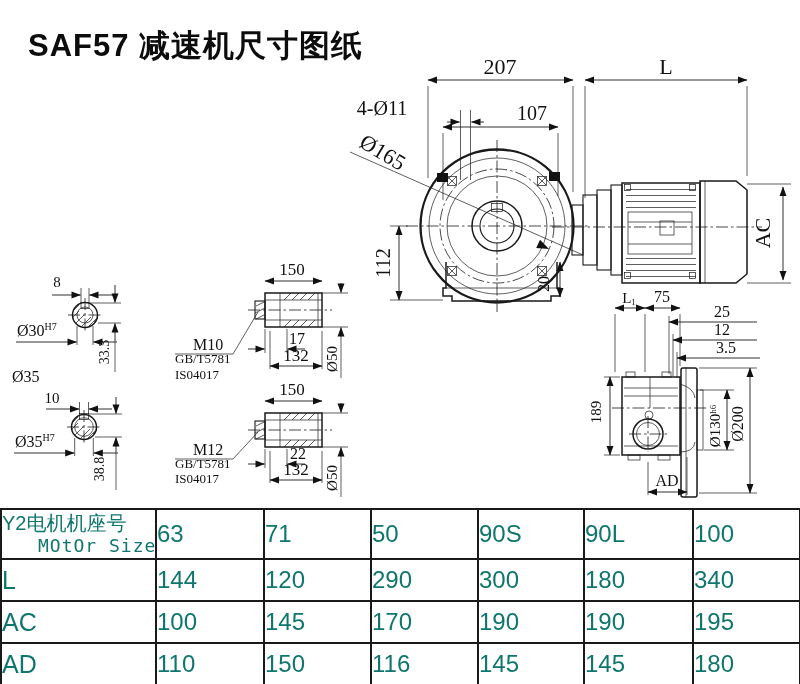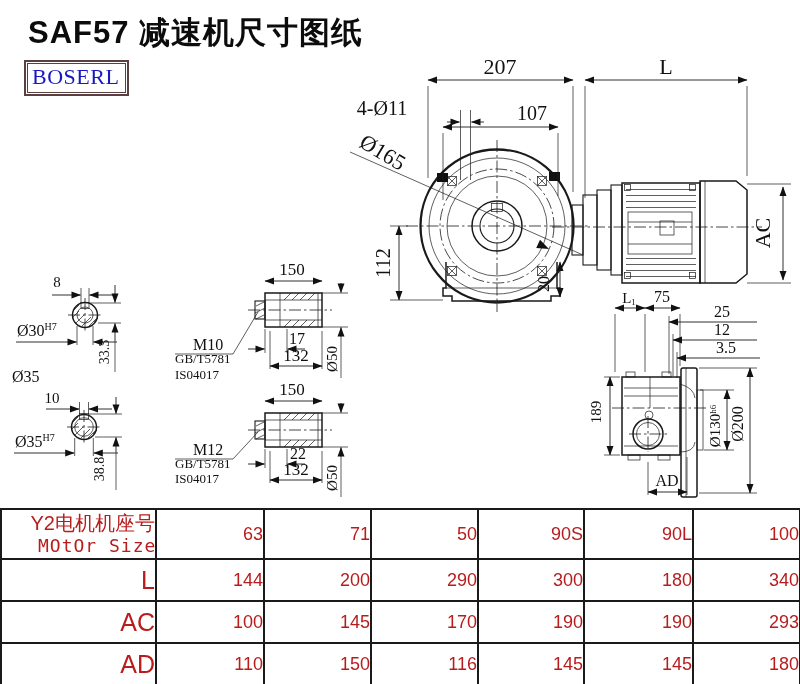--- a/index.html
+++ b/index.html
@@ -1,38 +1,38 @@
 <!DOCTYPE html>
 <html><head>
 <meta charset="utf-8">
 <style>
   html,body{margin:0;padding:0;background:#fff;}
   #stage{position:relative;width:800px;height:684px;background:#fff;overflow:hidden;
          font-family:"Liberation Sans",sans-serif;color:#111;}
-  #page-title{position:absolute;left:28px;top:12px;font-size:31px;font-weight:bold;
+  #page-title{position:absolute;left:28px;top:25px;font-size:31px;font-weight:bold;
               letter-spacing:1px;color:#0c0c0c;white-space:nowrap;}
   #brand-box{position:absolute;left:24px;top:60px;border:2px solid #5a4040;padding:1px;}
   #brand-inner{border:1px solid #5a4040;padding:0 6px 2px 4px;}
   #brand-text{font-family:"Liberation Serif",serif;font-size:22px;color:#1717c4;letter-spacing:.5px;}
   svg{position:absolute;left:0;top:0;}
   .s{stroke:#1a1a1a;fill:none;stroke-width:1.1px;}
   .s2{stroke-width:2.3px;}
   .s14{stroke-width:1.5px;}
   .t{stroke-width:.7px;}
   .dm{stroke-width:.9px;}
   .cl{stroke-dasharray:12 3 2.5 3;stroke-width:.8px;}
   text{font-family:"Liberation Serif",serif;fill:#111;}
   .f22{font-size:22px}.f20{font-size:20px}.f17{font-size:17px}.f16{font-size:16px}
   .f15{font-size:15px}.f14{font-size:14px}.f13{font-size:13px}.f10{font-size:10px}.f9{font-size:9px}
   .mid{text-anchor:middle}
   
   #size-table{position:absolute;left:0;top:508px;width:799px;height:176px;border-collapse:collapse;table-layout:fixed;}
-  #size-table td,#size-table th{border:2px solid #1a1a1a;text-align:right;vertical-align:middle;
-      font-weight:normal;padding:0;color:#b91c1c;}
-  .num{font-size:18px;font-family:"Liberation Sans",sans-serif;margin-top:10px;}
+  #size-table td,#size-table th{border:2px solid #1a1a1a;text-align:left;vertical-align:middle;
+      font-weight:normal;padding:0;color:#0f766e;}
+  .num{font-size:24px;font-family:"Liberation Sans",sans-serif;margin-top:10px;}
   .rowlab{font-size:25px;font-family:"Liberation Sans",sans-serif;}
   .hd1{font-size:20px;line-height:24px;white-space:nowrap;}
   .hd2{font-size:18px;line-height:22px;font-family:"DejaVu Sans Mono",monospace;letter-spacing:1px;white-space:nowrap;padding-left:36px;}
 </style>
 </head>
 <body>
 
 <div id="stage">
 
 <svg width="800" height="508" viewBox="0 0 800 508">
@@ -314,25 +314,20 @@
     <line x1="699" y1="493" x2="757" y2="493" class="s t"></line>
     <text transform="translate(743,424) rotate(-90)" class="f16 mid">Ø200</text>
     <line x1="648" y1="492" x2="687" y2="492" class="s dm" marker-start="url(#arr)" marker-end="url(#arr)"></line>
     <line x1="648" y1="462" x2="648" y2="495" class="s t"></line>
     <line x1="687" y1="457" x2="687" y2="495" class="s t"></line>
     <text x="667" y="486" class="f16 mid">AD</text>
   </g>
 </svg>
 
 <div id="page-title">SAF57 减速机尺寸图纸</div>
-<div id="brand-box">
-  <div id="brand-inner">
-    <span id="brand-text">BOSERL</span>
-  </div>
-</div>
 
 <table id="size-table">
   <colgroup>
     <col style="width:155px">
         <col style="width:108px">
         <col style="width:107px">
         <col style="width:107px">
     <col style="width:106px">
         <col style="width:109px">
         <col style="width:107px">
@@ -346,34 +341,34 @@
     <th class="num">63</th>
     <th class="num">71</th>
     <th class="num">50</th>
     <th class="num">90S</th>
     <th class="num">90L</th>
     <th class="num">100</th>
   </tr>
   <tr style="height:42px">
     <td class="rowlab">L</td>
     <td class="num">144</td>
-    <td class="num">200</td>
+    <td class="num">120</td>
     <td class="num">290</td>
     <td class="num">300</td>
     <td class="num">180</td>
     <td class="num">340</td>
   </tr>
   <tr style="height:42px">
     <td class="rowlab">AC</td>
     <td class="num">100</td>
     <td class="num">145</td>
     <td class="num">170</td>
     <td class="num">190</td>
     <td class="num">190</td>
-    <td class="num">293</td>
+    <td class="num">195</td>
   </tr>
   <tr style="height:42px">
     <td class="rowlab">AD</td>
     <td class="num">110</td>
     <td class="num">150</td>
     <td class="num">116</td>
     <td class="num">145</td>
     <td class="num">145</td>
     <td class="num">180</td>
   </tr>

